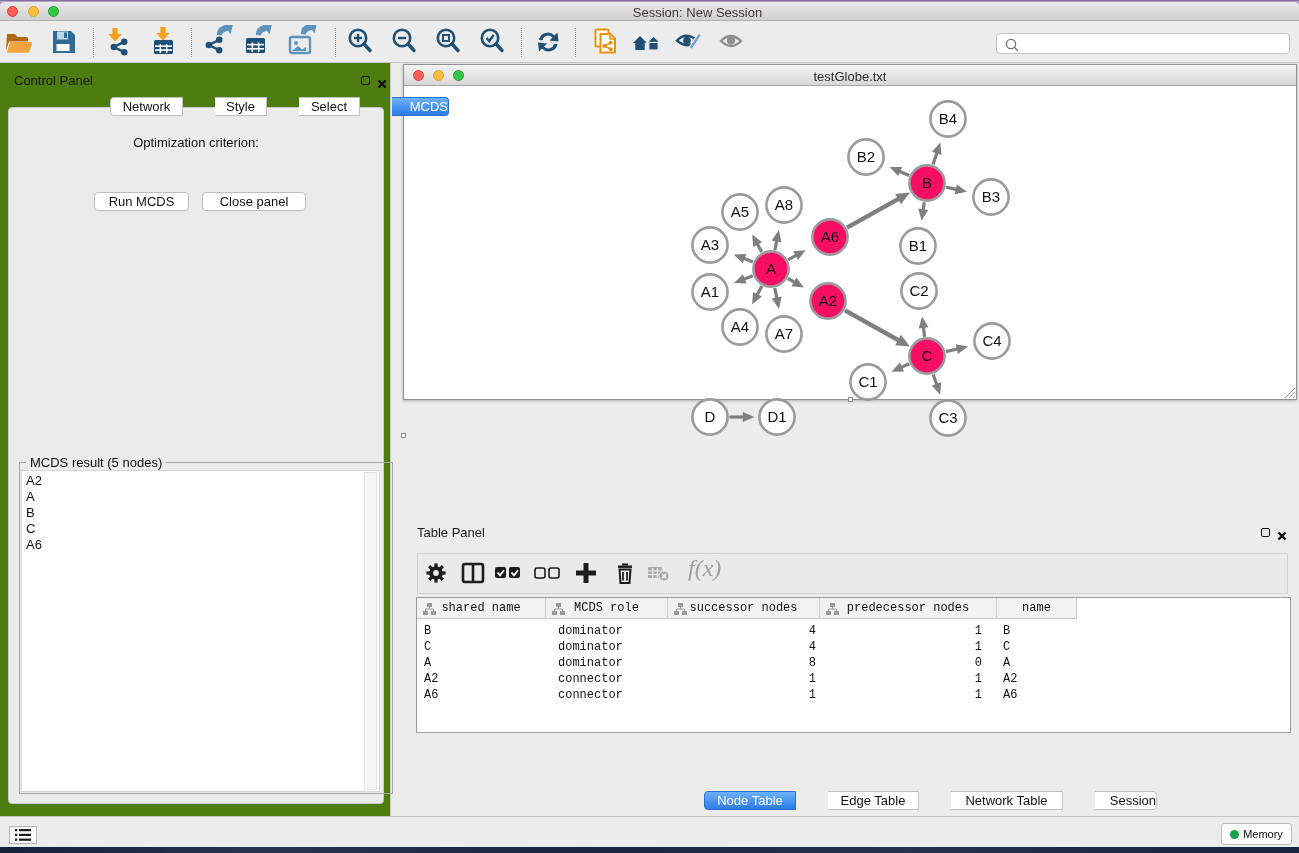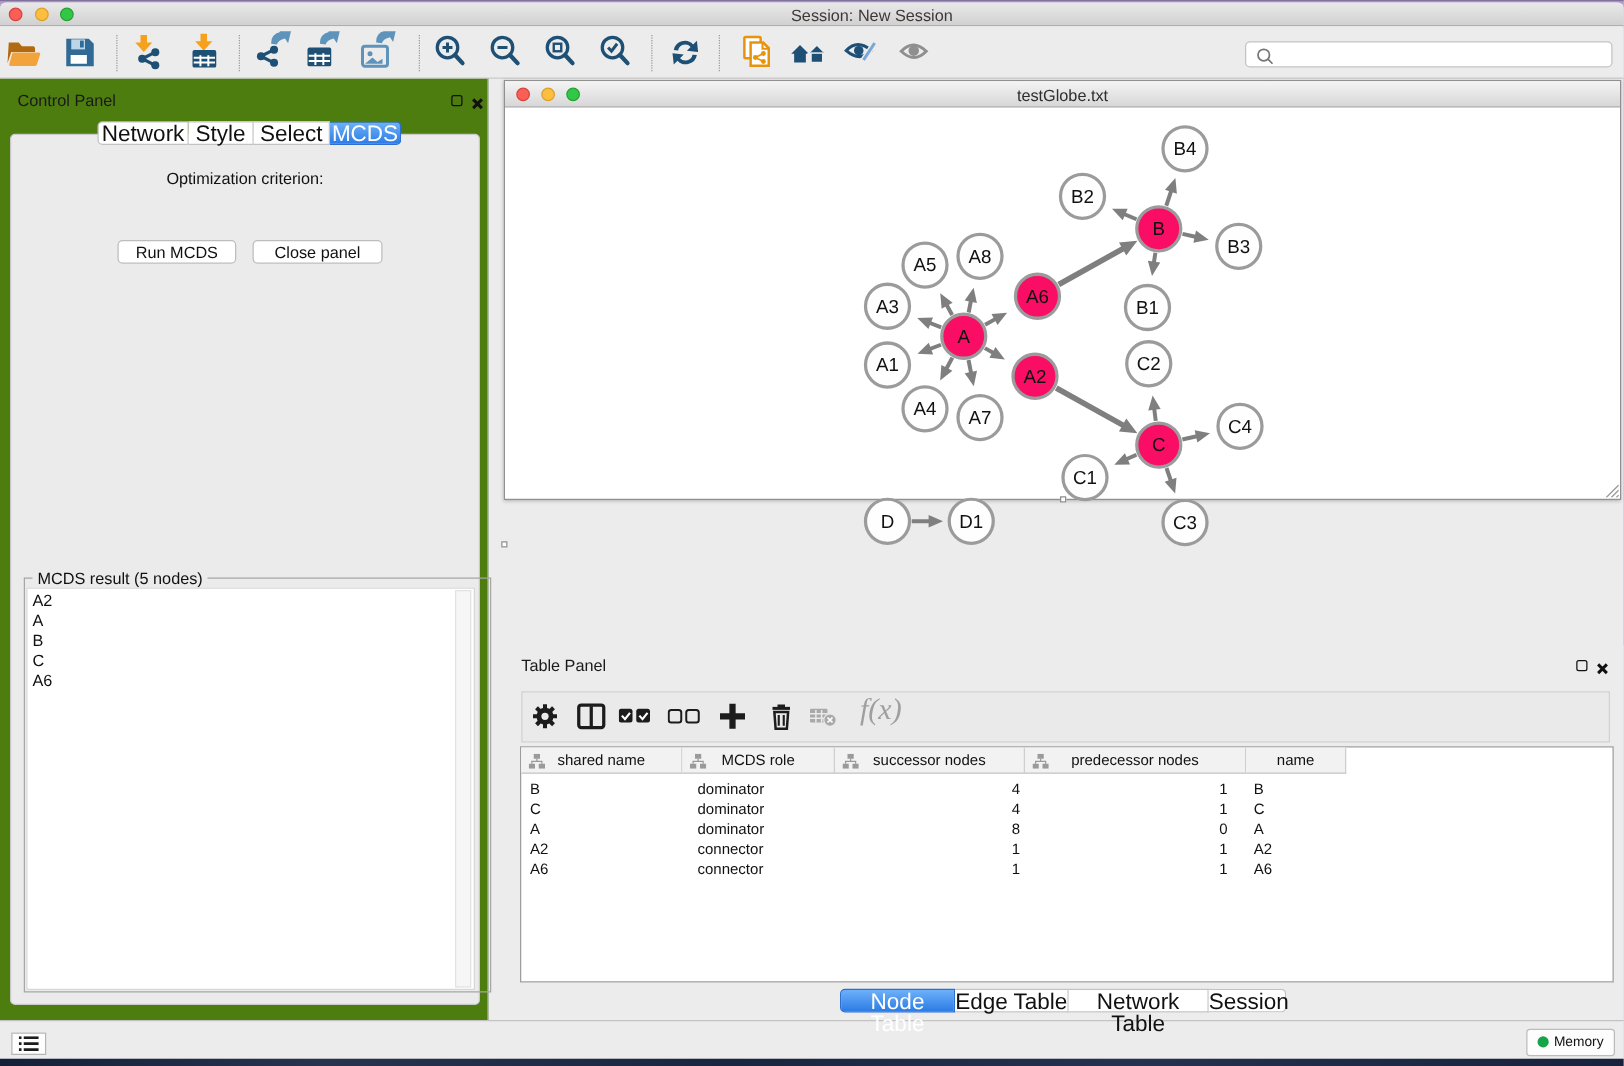--- a/index.html
+++ b/index.html
@@ -29,25 +29,25 @@
 #searchbox { position:absolute; left:996px; top:11px; width:294px; height:21px;
   background:#fff; border:1px solid #c3c3c3; border-radius:4px; }
 
 #cpanel { position:absolute; left:0; top:61px; width:391px; height:753px;
   background:#4d7c0f; border-right:1px solid #c6c6c6; }
 .panehdr { font-size:13px; color:#1a1a1a; }
 .sqbtn { position:absolute; width:9px; height:9px; border:1.5px solid #111;
   border-radius:2px; }
 
 .tabrow { position:absolute; display:flex; z-index:5; }
-.tab { height:19px; line-height:18px; font-size:18px; color:#111;
+.tab { height:19px; line-height:18px; font-size:13px; color:#111;
   background:#fff; border:1px solid #c2c2c2; border-left:none;
-  padding:0 12px; text-align:center; }
+  padding:0 12px; text-align:center;margin-left:32px; }
 .tab.first { border-left:1px solid #c2c2c2; border-radius:4px 0 0 4px; }
-.tab.last { border-radius:0 4px 4px 0; }
+.tab.last { border-radius:0 4px 4px 0;text-align:right; }
 .tab.sel { background:linear-gradient(#6db1f9,#2c7ce5); color:#fff;
   border-color:#2c6fd0; }
 #cpbody { position:absolute; left:8px; top:44px; width:376px; height:697px;
   border:1px solid #c9c9c9; border-radius:4px; background:#ebebeb; }
 .btn { position:absolute; background:#fff; border:1px solid #bdbdbd;
   border-radius:4px; font-size:13px; color:#111; text-align:center;
   height:19px; line-height:18px; }
 #combo { position:absolute; left:35px; top:50px; width:312px; height:22px;
   background:#fff; border:1px solid #b9b9b9; border-radius:4px;
   font-size:13px; color:#111; line-height:20px; padding-left:11px; }
@@ -71,22 +71,22 @@
 #nettitle { position:absolute; left:0; top:0; width:100%; height:21px;
   background:linear-gradient(#f4f4f4,#d7d7d7); border-bottom:1px solid #a8a8a8; }
 #nettitle .title { position:absolute; width:100%; text-align:center; top:4px;
   font-size:13px; color:#2d2d2d; }
 
 #tpanel { position:absolute; left:403px; top:514px; width:896px; height:300px;
   background:#ececec; }
 #ttoolbar { position:absolute; left:14px; top:37px; width:871px; height:41px;
   background:#eaeaea; border:1px solid #d2d2d2; }
 #ttoolbar .tbi { top:18.5px; }
-#ttable { position:absolute; left:13px; top:81px; width:875px; height:189px;
-  background:#fff; border:1px solid #9d9d9d; }
+#ttable { position:absolute; left:13px; top:81px; width:875px; height:136px;
+  background:#fff; border:1px solid #9d9d9d;font-family:Liberation Mono, monospace; }
 .th { position:absolute; top:0; height:21px; background:#f2f2f2;
   border-right:1px solid #cfcfcf; border-bottom:1px solid #c4c4c4;
   font-size:12px; color:#111; text-align:center; line-height:21px; }
 .td { position:absolute; font-size:12px; color:#111; height:16px;
   line-height:16px; }
 
 
 #statusbar { position:absolute; left:0; top:814px; width:1299px; height:31px;
   background:#ececec; border-top:1px solid #c3c3c3; }
 #wallpaper-bot { position:absolute; left:0; top:847px; width:1299px; height:6px; z-index:2;

